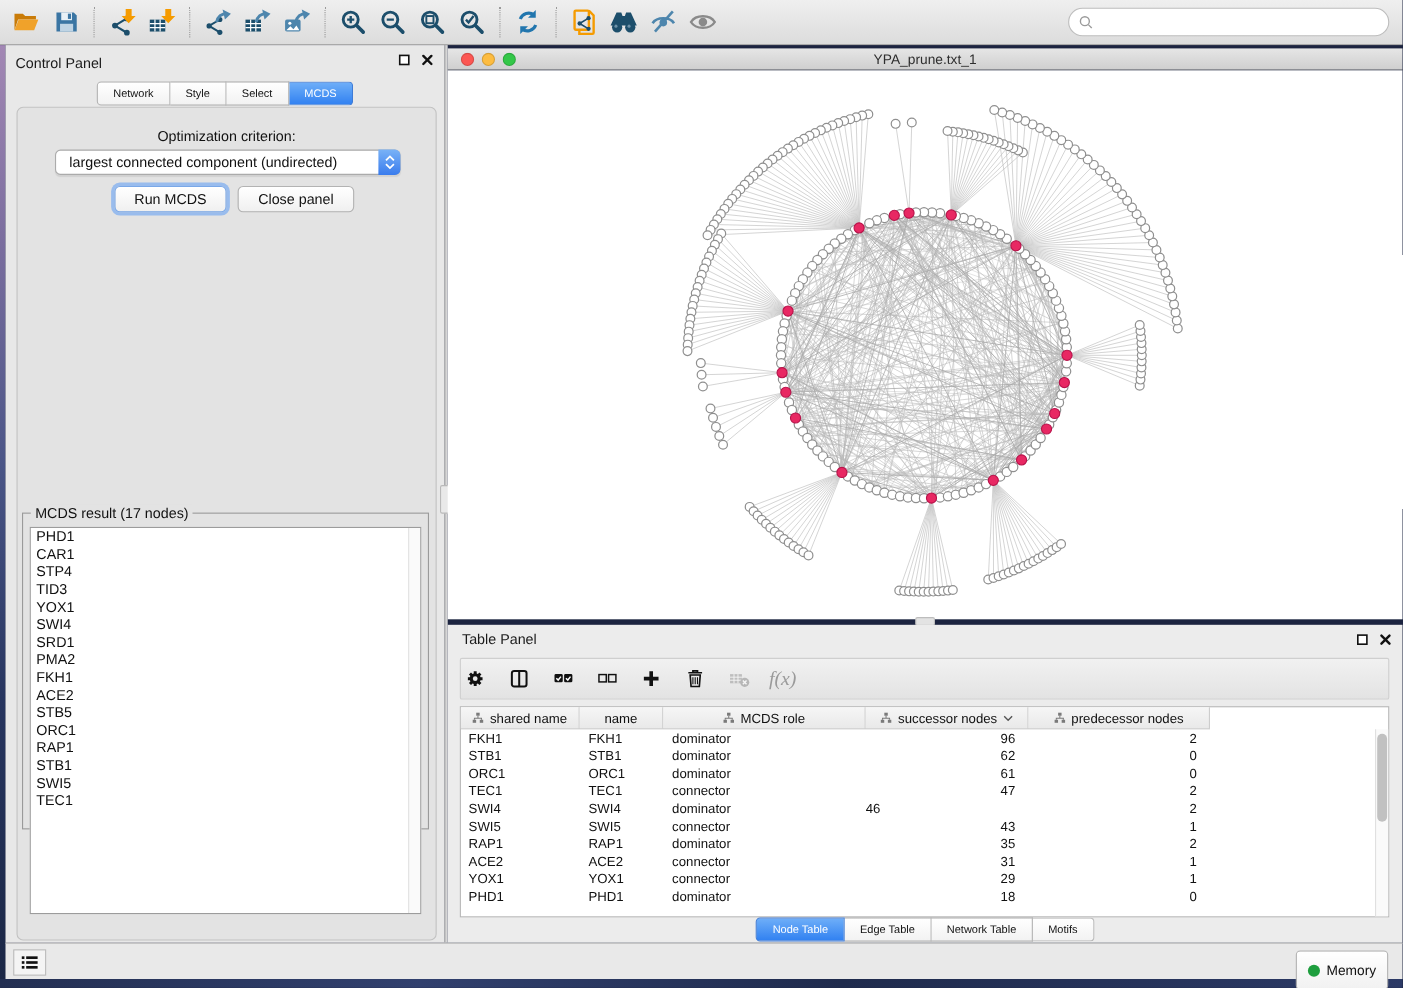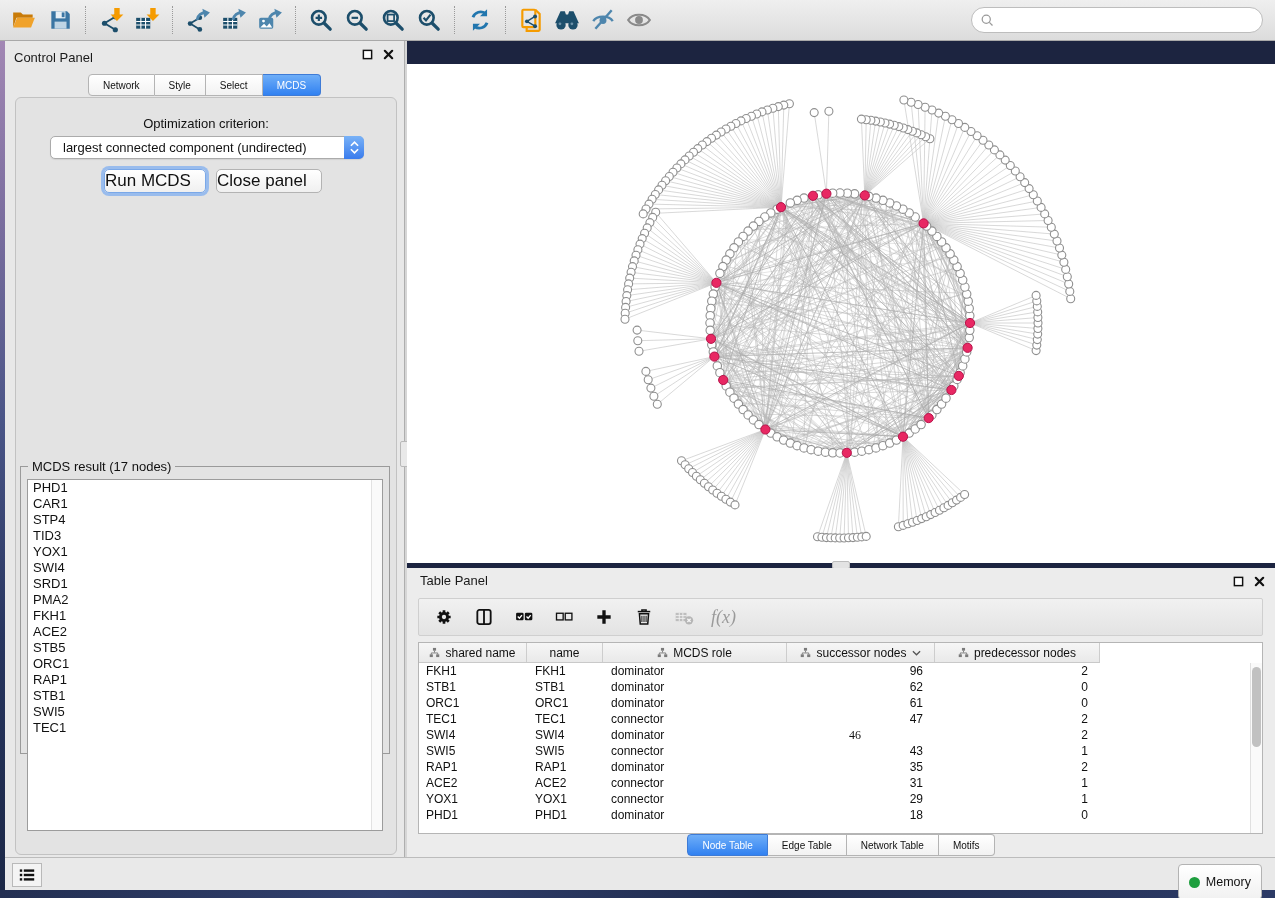--- a/index.html
+++ b/index.html
@@ -38,21 +38,21 @@
   .seg.active { background:linear-gradient(180deg,#6eaef8,#3181f1); color:#ffffff; border-color:#3e7bd6; }
   #cp-pane { position:absolute; left:10px; top:56px; width:382px; height:758px; background:#e3e3e3;
     border:1px solid #c2c2c2; border-radius:6px; }
   #opt-label { position:absolute; left:0; right:0; top:18px; text-align:center; font-size:13px; color:#111; }
   #criterion-select { position:absolute; left:34px; top:38px; width:314px; height:23px; background:#ffffff;
     border:1px solid #ababab; border-radius:5px; font-size:13px; color:#111; display:flex; align-items:center; box-shadow:0 1px 1px rgba(0,0,0,.08);}
   #criterion-select .sel-text { padding-left:12px; flex:1; white-space:nowrap; overflow:hidden; }
   #criterion-select .stepper { width:20px; height:23px; margin:-1px -1px -1px 0; border-radius:0 5px 5px 0;
     background:linear-gradient(180deg,#79b2f7,#3a7ced); display:flex; flex-direction:column; align-items:center; justify-content:center; gap:1px; }
   .mac-btn { position:absolute; height:24px; background:linear-gradient(180deg,#ffffff,#f0f0f0);
-    border:1px solid #b3b3b3; border-radius:5px; font-size:17px; color:#111; text-align:left; line-height:22px; }
+    border:1px solid #b3b3b3; border-radius:5px; font-size:13px; color:#111; text-align:center; line-height:22px; }
   #run-mcds { left:88px; top:71px; width:102px; box-shadow:0 0 0 3px rgba(92,156,245,.55); border-color:#7aa8e8; }
   #close-panel { left:200px; top:71px; width:106px; }
 
   #result-group { position:absolute; left:4px; top:368px; width:370px; height:288px; border:1px solid #9a9a9a; }
   #result-legend { position:absolute; left:7px; top:-8px; background:#e3e3e3; padding:0 4px; font-size:13px; color:#111; }
   #result-list { position:absolute; left:6px; top:12px; width:356px; height:352px; background:#ffffff;
     border:1px solid #9c9c9c; overflow:hidden; }
   #result-track { position:absolute; right:0; top:0; width:11px; height:100%; background:#fafafa; border-left:1px solid #e2e2e2; }
   .result-item { font-size:13px; color:#111; line-height:16px; padding-left:5px; }
 
@@ -69,21 +69,21 @@
   #traffic { position:absolute; left:12px; top:4px; display:flex; gap:7px; }
   .light { width:12px; height:12px; border-radius:50%; }
   #net-title { position:absolute; left:0; right:0; top:3px; text-align:center; font-size:12.5px; color:#2e2e2e; }
   #net-canvas { position:absolute; left:407px; top:64px; width:868px; height:499px; background:#ffffff; }
 
   
   #table-panel { position:absolute; left:407px; top:568px; width:868px; height:289px; background:#ececec; }
   #tp-title { position:absolute; left:13px; top:5px; }
   #tp-toolbar { position:absolute; left:11px; top:30px; width:845px; height:38px;
     background:linear-gradient(180deg,#f1f1f1,#e3e3e3); border:1px solid #cfcfcf; border-radius:2px;
-    display:flex; align-items:center; padding-left:12px; gap:14px; }
+    display:flex; align-items:center; gap:14px; }
   .ttbtn { width:26px; height:26px; display:flex; align-items:center; justify-content:center; }
   .fx { font-family:"Liberation Serif","DejaVu Serif",serif; font-style:italic; font-size:18px; color:#9a9a9a; }
   #table-box { position:absolute; left:11px; top:74px; width:845px; height:192px; background:#ffffff; border:1px solid #b5b5b5; }
   #thead { position:absolute; left:0; top:0; height:20px; display:flex; background:#f0f0f0; border-bottom:1px solid #c9c9c9; }
   .th { font-size:12px; color:#111; display:flex; align-items:center; justify-content:center; gap:5px;
     border-right:1px solid #cdcdcd; background:linear-gradient(180deg,#f6f6f6,#e9e9e9); }
   #tbody { position:absolute; left:0; top:20px; right:12px; bottom:0; overflow:hidden; }
   .trow { display:flex; height:16px; align-items:center; }
   .td { font-size:12px; color:#111; white-space:nowrap; }
   #table-vscroll { position:absolute; right:0; top:20px; width:12px; bottom:0; background:#fafafa; border-left:1px solid #e0e0e0; }
@@ -308,20 +308,28 @@
             <div class="result-item">SWI5</div>
             <div class="result-item">TEC1</div>
           </div>
       </div>
     </div>
   </div>
 
   <div id="v-split"></div>
   <div id="v-split-handle"></div>
 
+  <div id="net-titlebar">
+    <span id="traffic">
+      <span class="light" style="background: rgb(252, 87, 83); border: 1px solid rgba(0, 0, 0, 0.15);"></span>
+      <span class="light" style="background: rgb(253, 188, 64); border: 1px solid rgba(0, 0, 0, 0.15);"></span>
+      <span class="light" style="background: rgb(51, 199, 72); border: 1px solid rgba(0, 0, 0, 0.15);"></span>
+    </span>
+    <div id="net-title">YPA_prune.txt_1</div>
+  </div>
   <div id="net-canvas">
     <svg id="net-svg" width="868" height="499" viewBox="0 0 868 499">
         <g>
           <line x1="374.0" y1="143.2" x2="303.4" y2="249.4" stroke="#b9b9b9" stroke-width="0.7" opacity="0.75"></line>
           <line x1="374.0" y1="143.2" x2="562.9" y2="265.2" stroke="#b9b9b9" stroke-width="0.7" opacity="0.75"></line>
           <line x1="374.0" y1="143.2" x2="303.9" y2="243.7" stroke="#b9b9b9" stroke-width="0.7" opacity="0.75"></line>
           <line x1="374.0" y1="143.2" x2="448.2" y2="388.1" stroke="#b9b9b9" stroke-width="0.7" opacity="0.75"></line>
           <line x1="374.0" y1="143.2" x2="386.9" y2="137.4" stroke="#b9b9b9" stroke-width="0.7" opacity="0.75"></line>
           <line x1="374.0" y1="143.2" x2="422.0" y2="129.5" stroke="#b9b9b9" stroke-width="0.7" opacity="0.75"></line>
           <line x1="374.0" y1="143.2" x2="474.4" y2="382.2" stroke="#b9b9b9" stroke-width="0.7" opacity="0.75"></line>
@@ -1383,21 +1391,21 @@
             <div class="td" style="width: 108px; text-align: left; padding-left: 7px; padding-right: 0px;">TEC1</div>
             <div class="td" style="width: 76px; text-align: left; padding-left: 8px; padding-right: 0px;">TEC1</div>
             <div class="td" style="width: 184px; text-align: left; padding-left: 8px; padding-right: 0px;">connector</div>
             <div class="td" style="width: 148px; text-align: right; padding-left: 0px; padding-right: 12px;">47</div>
             <div class="td" style="width: 165px; text-align: right; padding-left: 0px; padding-right: 12px;">2</div>
           </div>
           <div class="trow">
             <div class="td" style="width: 108px; text-align: left; padding-left: 7px; padding-right: 0px;">SWI4</div>
             <div class="td" style="width: 76px; text-align: left; padding-left: 8px; padding-right: 0px;">SWI4</div>
             <div class="td" style="width: 184px; text-align: left; padding-left: 8px; padding-right: 0px;">dominator</div>
-            <div class="td" style="width: 148px; text-align: center; padding-left: 0px; padding-right: 12px; font-family: Liberation Serif, serif;">46</div>
+            <div class="td" style="width: 148px; text-align: left; padding-left: 0px; padding-right: 12px;">46</div>
             <div class="td" style="width: 165px; text-align: right; padding-left: 0px; padding-right: 12px;">2</div>
           </div>
           <div class="trow">
             <div class="td" style="width: 108px; text-align: left; padding-left: 7px; padding-right: 0px;">SWI5</div>
             <div class="td" style="width: 76px; text-align: left; padding-left: 8px; padding-right: 0px;">SWI5</div>
             <div class="td" style="width: 184px; text-align: left; padding-left: 8px; padding-right: 0px;">connector</div>
             <div class="td" style="width: 148px; text-align: right; padding-left: 0px; padding-right: 12px;">43</div>
             <div class="td" style="width: 165px; text-align: right; padding-left: 0px; padding-right: 12px;">1</div>
           </div>
           <div class="trow">

